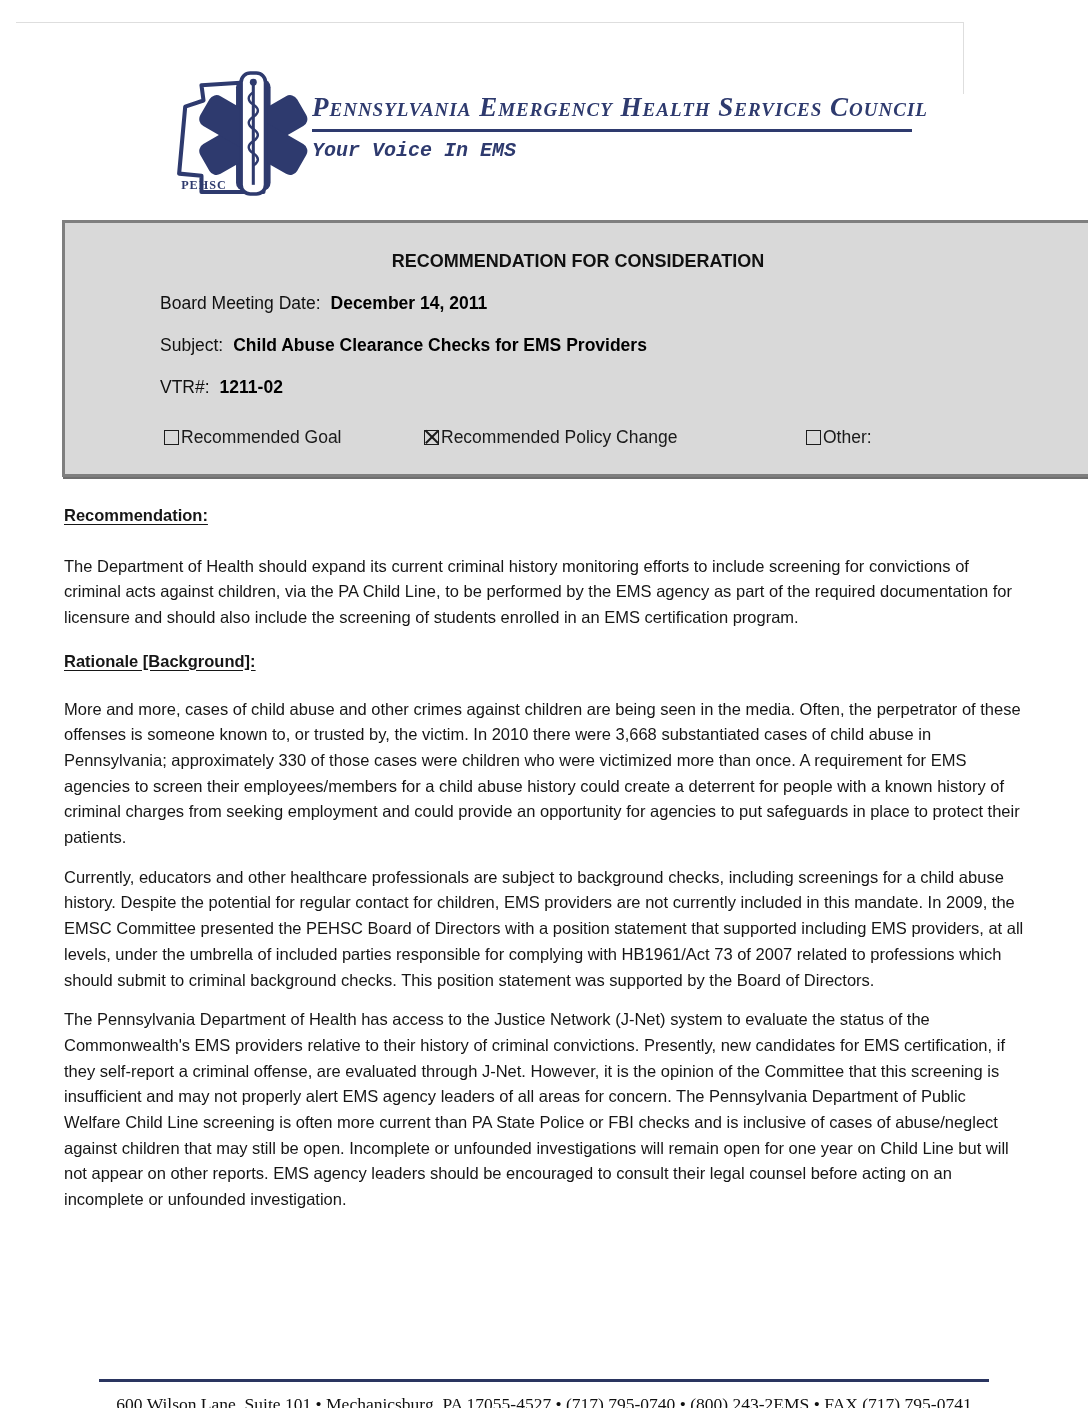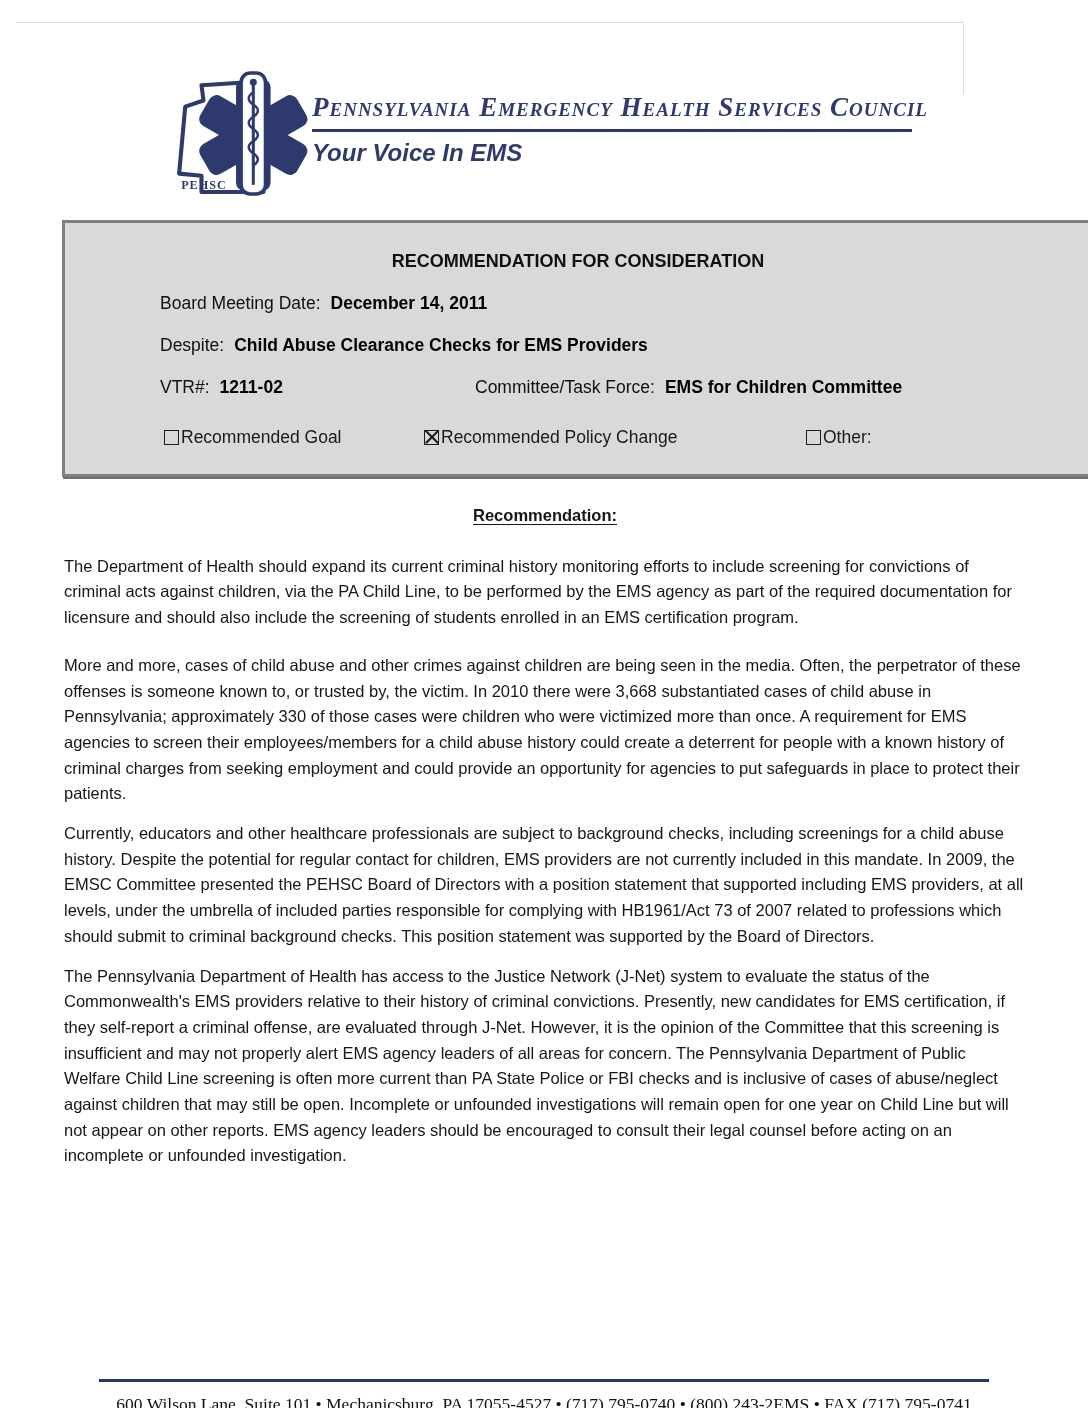--- a/index.html
+++ b/index.html
@@ -35,24 +35,24 @@
     font-variant:small-caps;
     font-weight:bold;
     font-size:27px;
     letter-spacing:1px;
     color:var(--brand);
     white-space:nowrap;
     font-style:italic;
   }
   .header-rule{width:600px;height:3px;background:var(--brand);margin:6px 0 7px;}
   .tagline{
-    font-family:Liberation Sans, sans-serif;
+    font-family:Liberation Mono, monospace;
     font-style:italic;
     font-weight:bold;
-    font-size:24px;
+    font-size:20px;
     color:var(--brand);
   }
 
   
   .form-box{
     position:absolute;left:62px;top:220px;width:1032px;
     background:var(--box-background);
     border:3px solid var(--box-border);
     box-shadow:1px 2px 0 0 #6f6f6f;
     padding:14px 0 26px 0;
@@ -84,21 +84,20 @@
 
   
   .doc-body{
     position:absolute;left:64px;top:503px;width:962px;
     font-size:16.5px;line-height:25.7px;color:#161616;
   }
   .doc-heading{
     font-weight:bold;
     text-decoration:underline;
     text-underline-offset:3px;
-    text-align:center;
   }
   .doc-heading.rationale{margin-top:18px;}
   .para{margin-top:14px;}
   .para.lead{margin-top:25px;font-weight:normal;}
   .para.first{margin-top:22px;}
 
   
   .footer{
     position:absolute;left:0;right:0;top:1379px;
     text-align:center;
@@ -144,29 +143,26 @@
   </div>
 
   <div class="form-box">
     <div class="form-title">RECOMMENDATION FOR CONSIDERATION</div>
 
     <div class="form-row">
       <span class="label">Board Meeting Date:</span><span class="value">December 14, 2011</span>
     </div>
 
     <div class="form-row">
-      <span class="label">Despite:</span><span class="value">Child Abuse Clearance Checks for EMS Providers</span>
+      <span class="label">Subject:</span><span class="value">Child Abuse Clearance Checks for EMS Providers</span>
     </div>
 
     <div class="form-row vtr">
       <span class="pair-left">
         <span class="label">VTR#:</span><span class="value">1211-02</span>
-      </span>
-      <span>
-        <span class="label">Committee/Task Force:</span><span class="value">EMS for Children Committee</span>
       </span>
     </div>
 
     <div class="checkbox-row">
       <span class="cb-item first">
         <span class="checkbox"></span>
         <span>Recommended Goal</span>
       </span>
       <span class="cb-item second">
         <span class="checkbox checked"></span>
@@ -176,20 +172,21 @@
         <span class="checkbox"></span>
         <span>Other:</span>
       </span>
     </div>
   </div>
 
   <div class="doc-body">
     <div class="doc-heading">Recommendation:</div>
     <p class="para lead">The Department of Health should expand its current criminal history monitoring efforts to include screening for convictions of criminal acts against children, via the PA Child Line, to be performed by the EMS agency as part of the required documentation for licensure and should also include the screening of students enrolled in an EMS certification program.</p>
 
+    <div class="doc-heading rationale">Rationale [Background]:</div>
     <p class="para first">More and more, cases of child abuse and other crimes against children are being seen in the media.  Often, the perpetrator of these offenses is someone known to, or trusted by, the victim. In 2010 there were 3,668 substantiated cases of child abuse in Pennsylvania; approximately 330 of those cases were children who were victimized more than once.  A requirement for EMS agencies to screen their employees/members for a child abuse history could create a deterrent for people with a known history of criminal charges from seeking employment and could provide an opportunity for agencies to put safeguards in place to protect their patients.</p>
     <p class="para">Currently, educators and other healthcare professionals are subject to background checks, including screenings for a child abuse history. Despite the potential for regular contact for children, EMS providers are not currently included in this mandate. In 2009, the EMSC Committee presented the PEHSC Board of Directors with a position statement that supported including EMS providers, at all levels, under the umbrella of included parties responsible for complying with HB1961/Act 73 of 2007 related to professions which should submit to criminal background checks.  This position statement was supported by the Board of Directors.</p>
     <p class="para">The Pennsylvania Department of Health has access to the Justice Network (J-Net) system to evaluate the status of the Commonwealth's EMS providers relative to their history of criminal convictions. Presently, new candidates for EMS certification, if they self-report a criminal offense, are evaluated through J-Net.  However, it is the opinion of the Committee that this screening is insufficient and may not properly alert EMS agency leaders of all areas for concern. The Pennsylvania Department of Public Welfare Child Line screening is often more current than PA State Police or FBI checks and is inclusive of cases of abuse/neglect against children that may still be open. Incomplete or unfounded investigations will remain open for one year on Child Line but will not appear on other reports.  EMS agency leaders should be encouraged to consult their legal counsel before acting on an incomplete or unfounded investigation.</p>
   </div>
 
   <div class="footer">
     <div class="footer-rule"></div>
     <div class="footer-line">600 Wilson Lane, Suite 101 • Mechanicsburg, PA 17055-4527 • (717) 795-0740 • (800) 243-2EMS • FAX (717) 795-0741</div>
   </div>
 

